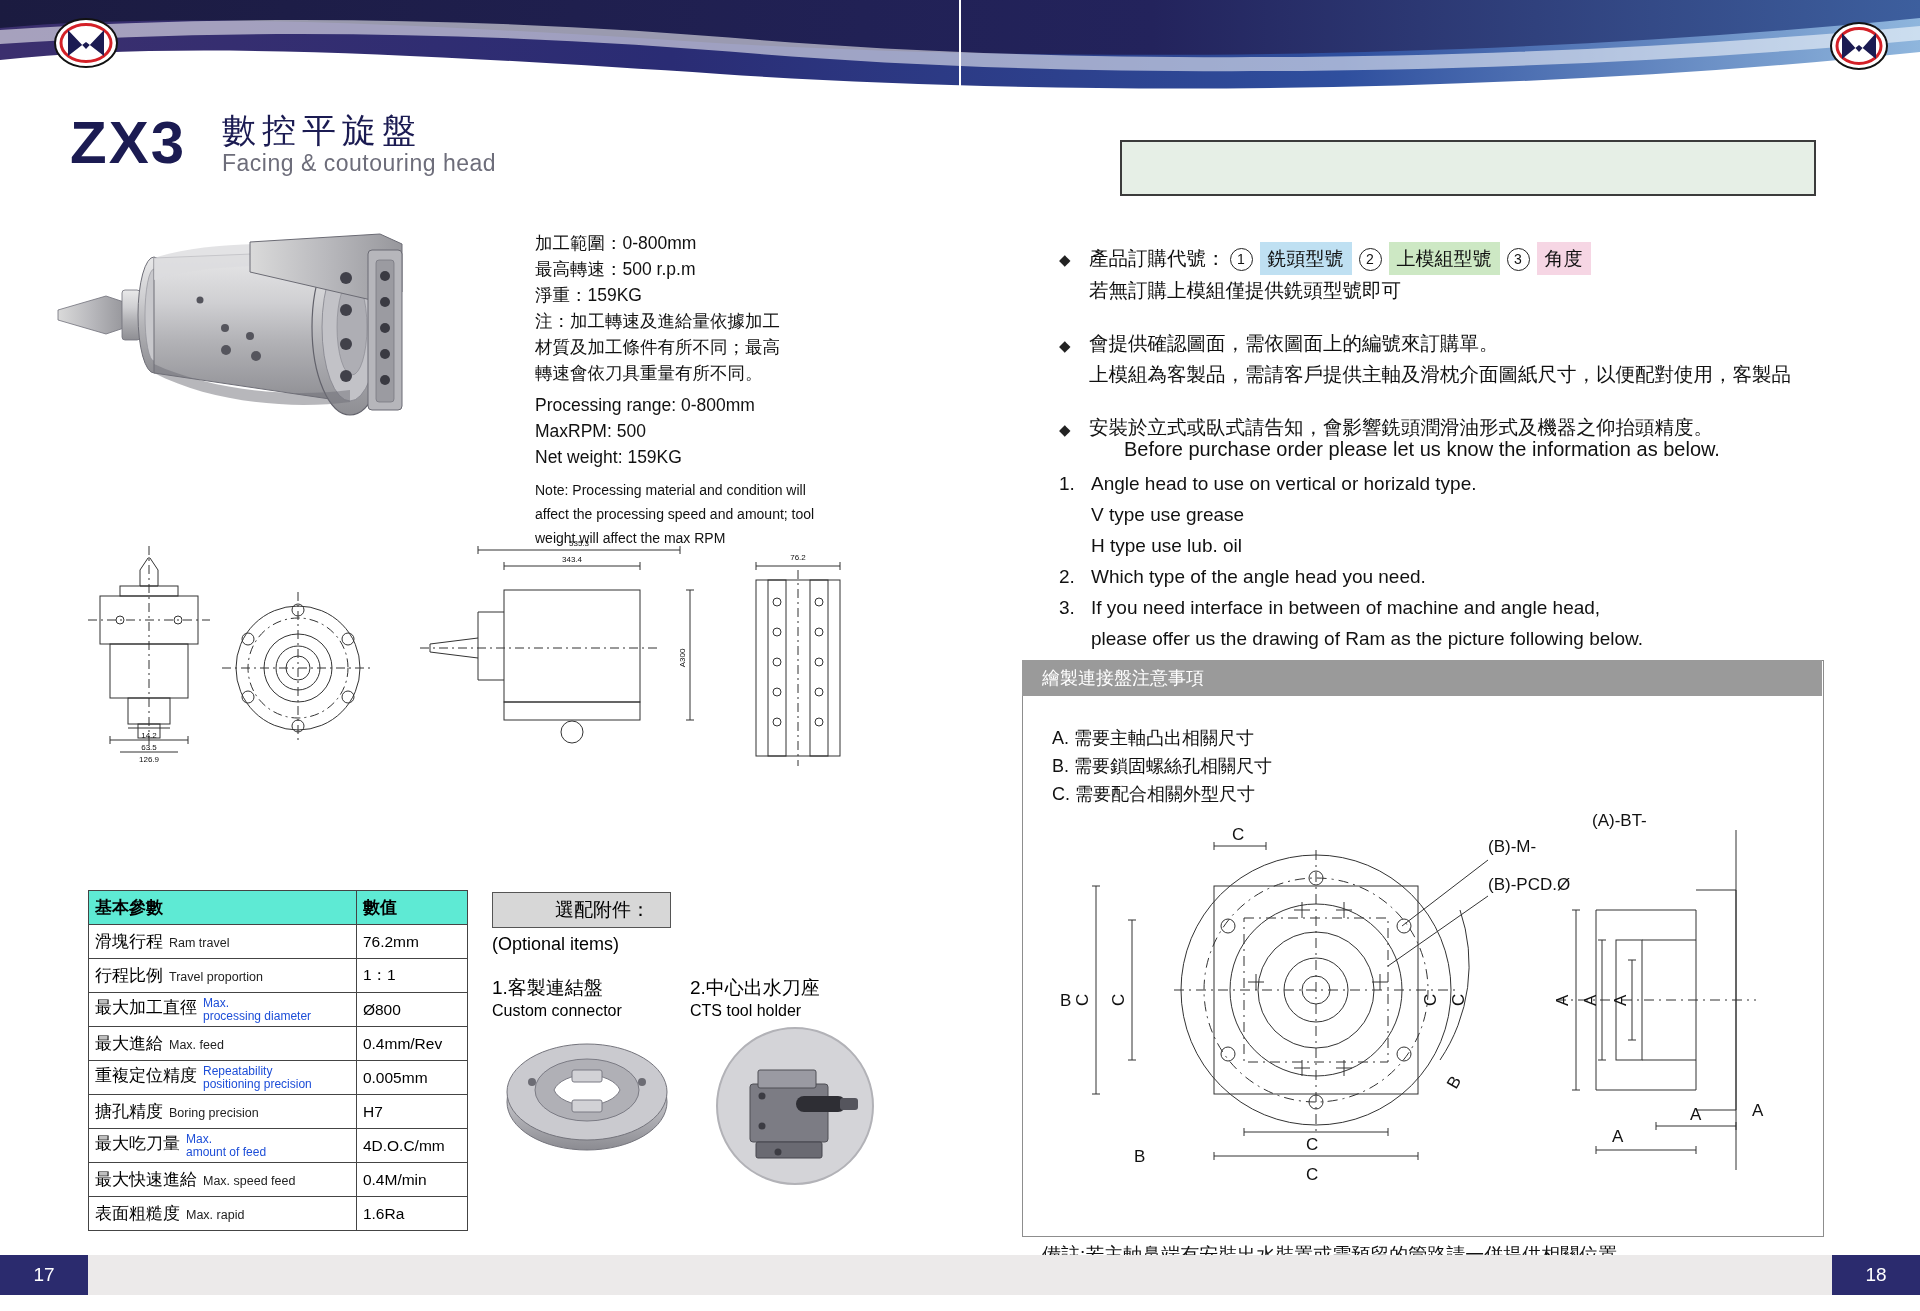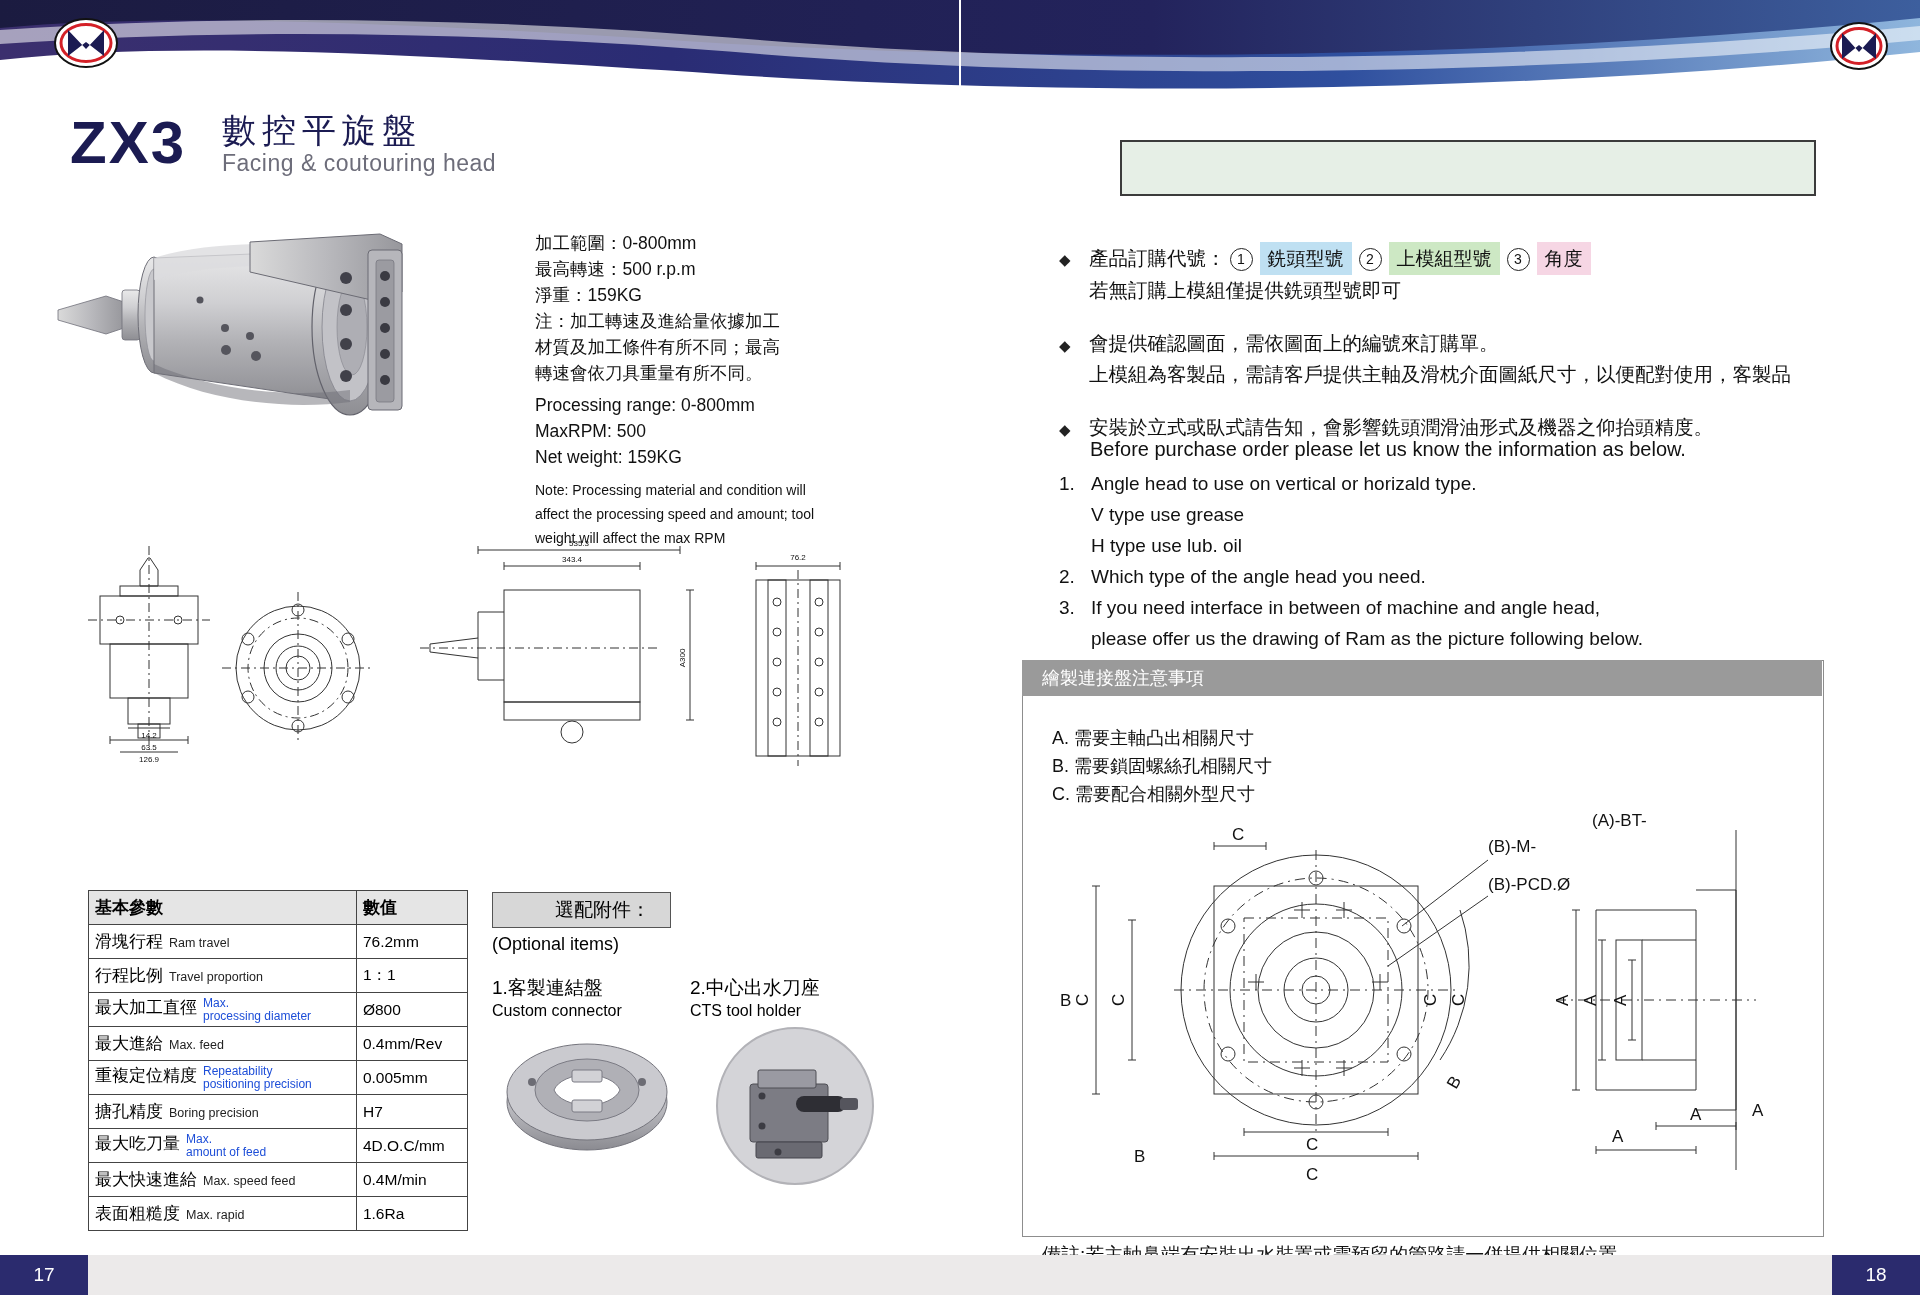--- a/index.html
+++ b/index.html
@@ -31,21 +31,21 @@
   .spec-cn{position:absolute;left:535px;top:230px;width:310px;font-size:17.5px;line-height:26px;color:#111;}
   .spec-en{position:absolute;left:535px;top:392px;width:320px;font-size:17.5px;line-height:26px;color:#111;}
   .spec-note-en{position:absolute;left:535px;top:478px;width:300px;font-size:14px;line-height:24px;color:#111;}
 
   
   .draw-strip{position:absolute;left:80px;top:540px;width:830px;height:300px;}
 
   
   .ptable{position:absolute;left:88px;top:890px;width:380px;border-collapse:collapse;font-size:15px;}
   .ptable th,.ptable td{border:1px solid #444;padding:0 6px;height:33px;vertical-align:middle;}
-  .ptable th{background:#e5e5e5;font-weight:bold;font-size:17px;text-align:left;}
+  .ptable th{background:#5eead4;font-weight:bold;font-size:17px;text-align:left;}
   .ptable td.name{width:250px;}
   .ptable td.val{width:96px;font-size:15.5px;}
   .nm-cn{font-size:17px;}
   .nm-en{font-size:12.5px;color:#222;margin-left:6px;}
   .nm-en2{font-size:12px;color:#1d4ed8;display:inline-block;line-height:13px;vertical-align:middle;margin-left:6px;}
 
   
   .opt-head{position:absolute;left:492px;top:892px;width:135px;height:34px;background:#d7d7d7;border:1px solid #555;
             font-size:19px;line-height:34px;text-align:center;padding-left:42px;}
   .opt-sub{position:absolute;left:492px;top:934px;font-size:18px;}
@@ -64,21 +64,21 @@
   .bullets{position:absolute;left:1055px;top:222px;width:770px;margin-top:20px;}
   .bullet{position:relative;margin-bottom:22px;padding-left:34px;font-size:19.5px;line-height:31px;color:#111;}
   .bullet:before{content:"\25C6";position:absolute;left:4px;top:2px;font-size:15px;color:#222;}
   .tag{display:inline-block;padding:1px 8px;margin:0 3px;font-size:19px;}
   .tag-blue{background:#bfe0f2;}
   .tag-green{background:#cde8c4;}
   .tag-pink{background:#f6d6e4;}
   .circ{display:inline-block;width:21px;height:21px;border:1.5px solid #222;border-radius:50%;font-size:14px;
         line-height:20px;text-align:center;margin:0 4px;vertical-align:1px;}
 
-  .before-line{position:absolute;left:1090px;top:438px;font-size:20px;color:#111;}
+  .before-line{position:absolute;left:1124px;top:438px;font-size:20px;color:#111;}
   .olist{position:absolute;left:1055px;top:468px;width:760px;font-size:19px;line-height:31px;color:#111;}
   .olist .li{position:relative;padding-left:36px;}
   .olist .num{position:absolute;left:4px;top:0;}
   .olist .sub{padding-left:36px;}
 
   
   .rbox{position:absolute;left:1022px;top:660px;width:800px;height:575px;border:1px solid #8d8d8d;background:#fff;}
   .rbox-head{position:absolute;left:1022px;top:660px;width:800px;height:36px;background:#9a9a9a;}
   .rbox-head-txt{position:absolute;left:1042px;top:660px;height:36px;line-height:36px;font-size:18px;color:#fff;}
   .rbox-abc{position:absolute;left:1052px;top:724px;font-size:18px;line-height:28px;color:#111;}

